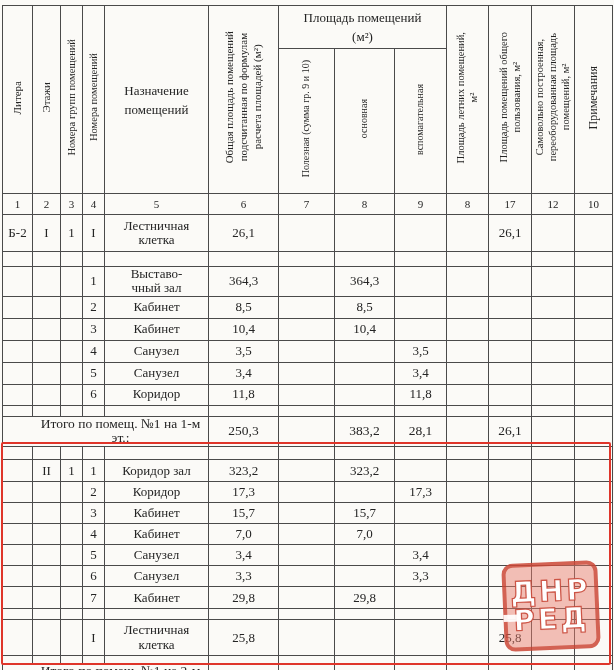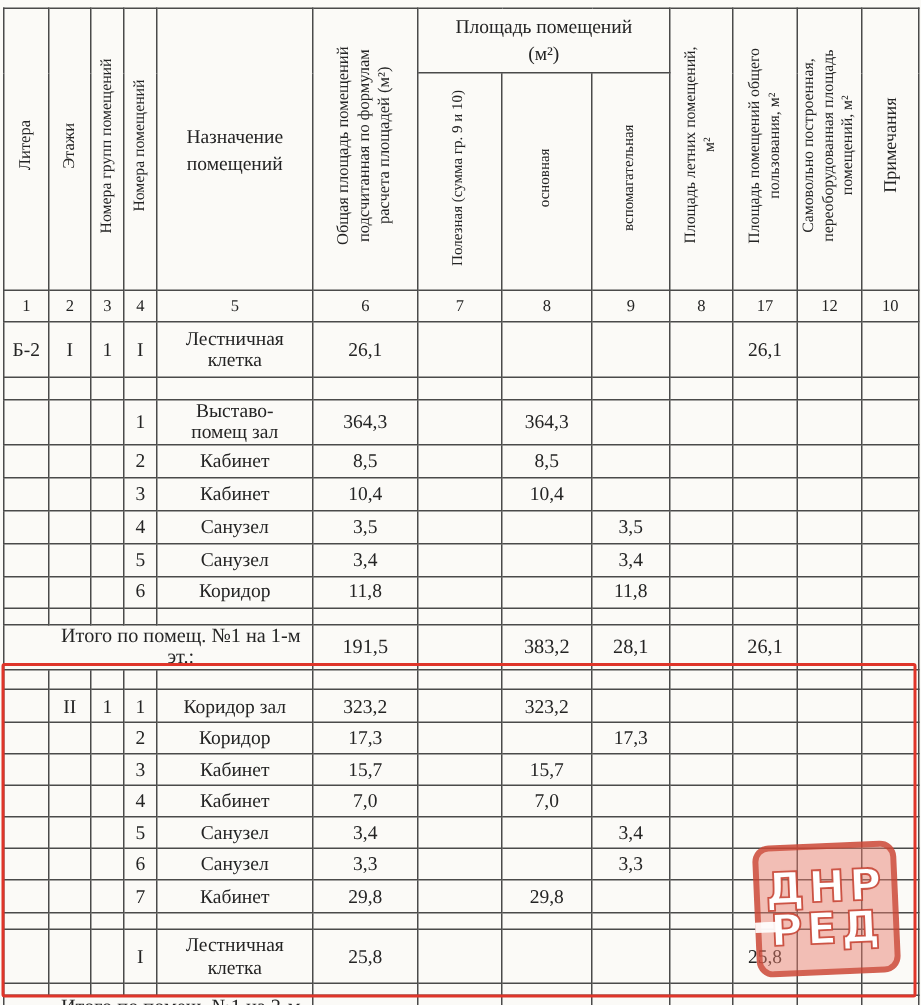--- a/index.html
+++ b/index.html
@@ -166,21 +166,21 @@
         <td></td>
         <td></td>
         <td></td>
       </tr>
       <tr style="height: 27px;">
         <td></td>
         <td></td>
         <td></td>
         <td>1</td>
         <td>Выставо-
-помещ зал</td>
+чный зал</td>
         <td>364,3</td>
         <td></td>
         <td>364,3</td>
         <td></td>
         <td></td>
         <td></td>
         <td></td>
         <td></td>
       </tr>
       <tr style="height: 22px;">
@@ -268,21 +268,21 @@
         <td></td>
         <td></td>
         <td></td>
         <td></td>
         <td></td>
         <td></td>
         <td></td>
       </tr>
       <tr style="height: 21px;">
         <td colspan="5" class="total-label">Итого по помещ. №1 на 1-м эт.:</td>
-        <td class="total-num">191,5</td>
+        <td class="total-num">250,3</td>
         <td class="total-num"></td>
         <td class="total-num">383,2</td>
         <td class="total-num">28,1</td>
         <td class="total-num"></td>
         <td class="total-num">26,1</td>
         <td class="total-num"></td>
         <td class="total-num"></td>
       </tr>
       <tr style="height: 13px;">
         <td></td>

